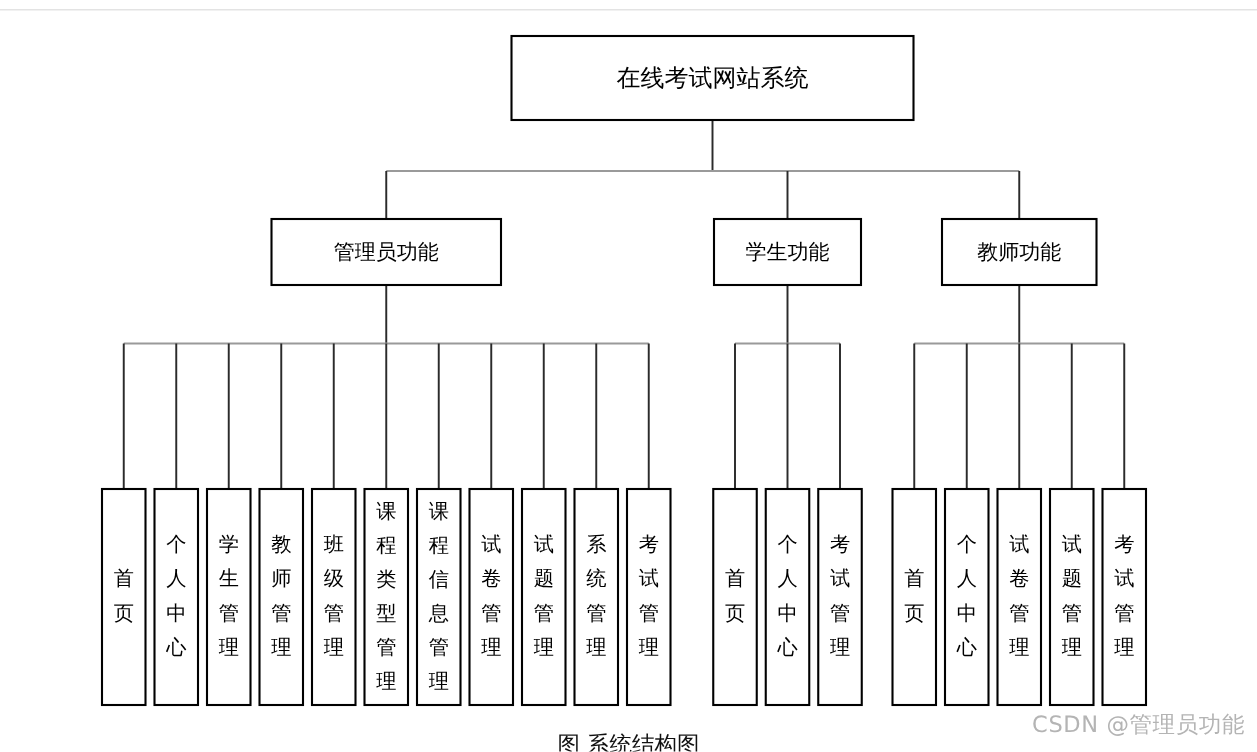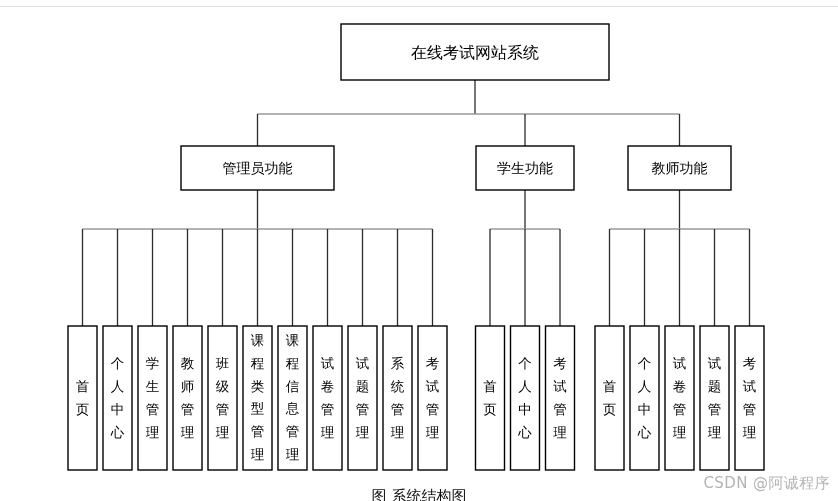--- a/index.html
+++ b/index.html
@@ -216,14 +216,14 @@
         <g>
           <text x="749.5" y="363.5" class="lbl lbl-leaf">考</text>
           <text x="749.5" y="386.5" class="lbl lbl-leaf">试</text>
           <text x="749.5" y="409.5" class="lbl lbl-leaf">管</text>
           <text x="749.5" y="432.5" class="lbl lbl-leaf">理</text>
         </g>
       </g>
   </svg>
 
   <div class="caption">图      系统结构图</div>
-  <div class="watermark">CSDN @阿诚程序</div>
+  <div class="watermark">CSDN @管理员功能</div>
 </div>
 
 </body></html>

